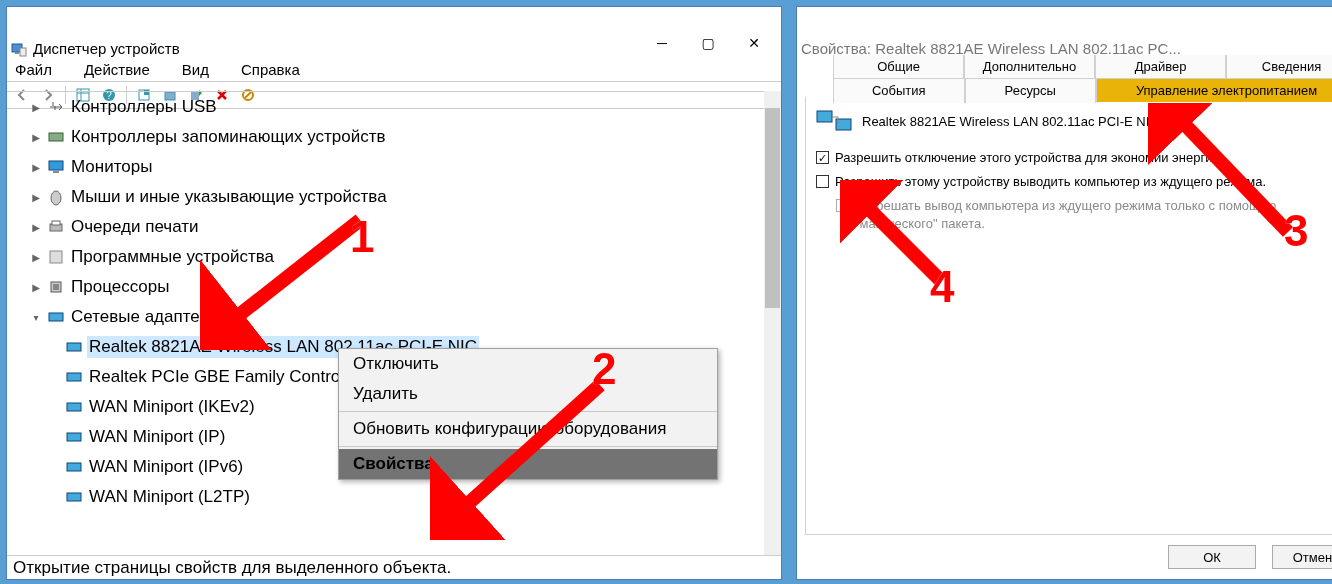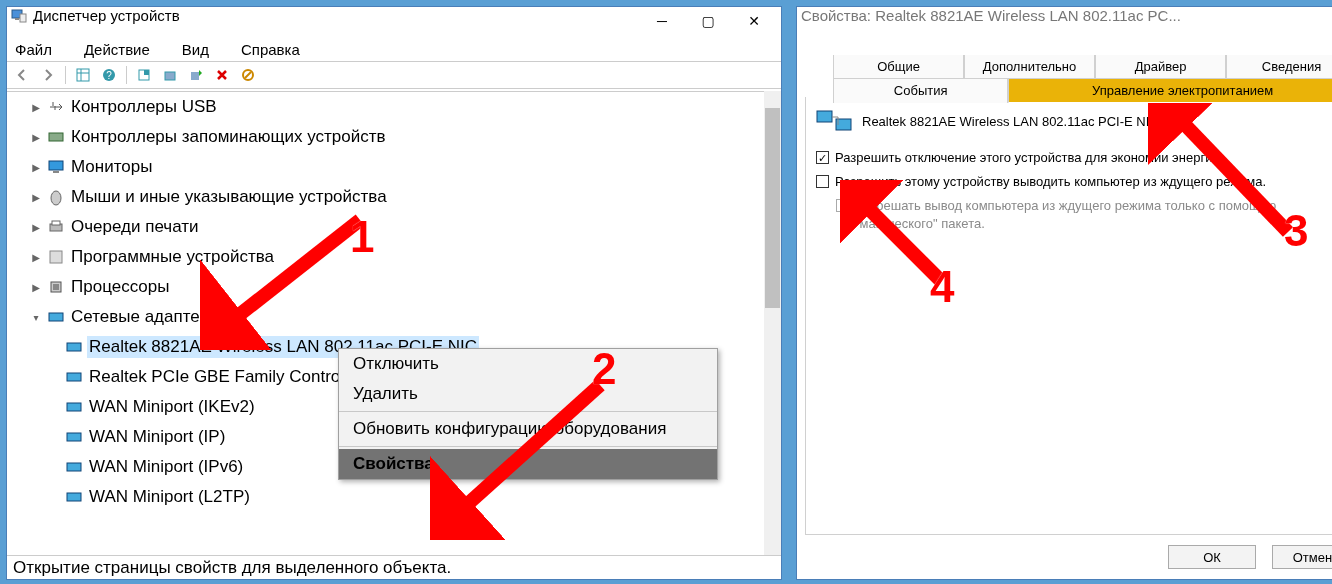--- a/index.html
+++ b/index.html
@@ -4,22 +4,22 @@
 <style>
   * { box-sizing: border-box; font-family: "Segoe UI", Tahoma, sans-serif; }
   body { margin: 0; background: #5a9fd4; width: 1332px; height: 584px; position: relative; }
 
   
   .dm {
     position: absolute; left: 6px; top: 6px; width: 776px; height: 574px;
     background: #fff; border: 1px solid #4a7eb8;
   }
   .titlebar {
-    height: 30px; display: flex; align-items: flex-start; padding: 0 4px;
-    font-size: 15px; color: #000;
+    height: 30px; display: flex; align-items: flex-end; padding: 0 4px;
+    font-size: 15px; color: #000; margin-top: 20px;
   }
   .titlebar .icon { width: 16px; height: 16px; margin-right: 6px; }
   .title-text { flex: 1; }
   .wincontrols { display: flex; }
   .wincontrols div {
     width: 46px; height: 28px; display: flex; align-items: center; justify-content: center;
     font-size: 14px; color: #000;
   }
 
   .menubar {
@@ -316,20 +316,21 @@
 
   <div class="tabs-wrap">
     <div class="tabs-row">
       <div class="tab tab1 inactive">Общие</div>
       <div class="tab tab1 inactive">Дополнительно</div>
       <div class="tab tab1 inactive">Драйвер</div>
       <div class="tab tab1 inactive">Сведения</div>
     </div>
     <div class="tabs-row">
       <div class="tab inactive" style="flex:0.5">События</div>
+      <div class="tab inactive" style="flex:0.5">Ресурсы</div>
       <div class="tab active">Управление электропитанием</div>
     </div>
   </div>
 
   <div class="tabbody">
     <div class="device-row">
       <svg class="dlg-icon" viewBox="0 0 36 28">
           <rect x="1" y="4" width="15" height="11" fill="#4ad" stroke="#147"></rect>
           <rect x="20" y="12" width="15" height="11" fill="#4ad" stroke="#147"></rect>
           <path d="M16 10h6v8" fill="none" stroke="#888"></path>

